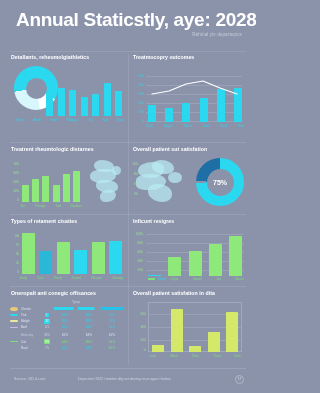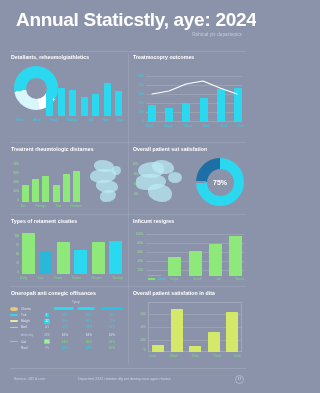--- a/index.html
+++ b/index.html
@@ -146,21 +146,21 @@
     display:flex; align-items:center; justify-content:center;
     font-size:3.2px; color:#dfe4ef;
   }
 </style>
 </head>
 <body>
 
 <div id="page">
 
   <div class="header">
-    <div class="header-title">Annual Staticstly, aye: 2024</div>
+    <div class="header-title">Annual Staticstly, aye: 2028</div>
     <div class="header-sub">Rahinal yix departepics</div>
   </div>
 
   <div class="sep" style="left:10px; top:51px; width:236px; height:1px;"></div>
   <div class="sep" style="left:128px; top:54px; width:1px; height:310px;"></div>
   <div class="sep" style="left:10px; top:142px; width:236px; height:1px;"></div>
   <div class="sep" style="left:10px; top:214px; width:236px; height:1px;"></div>
   <div class="sep" style="left:10px; top:286px; width:236px; height:1px;"></div>
 
   <div class="panel" id="p1">

